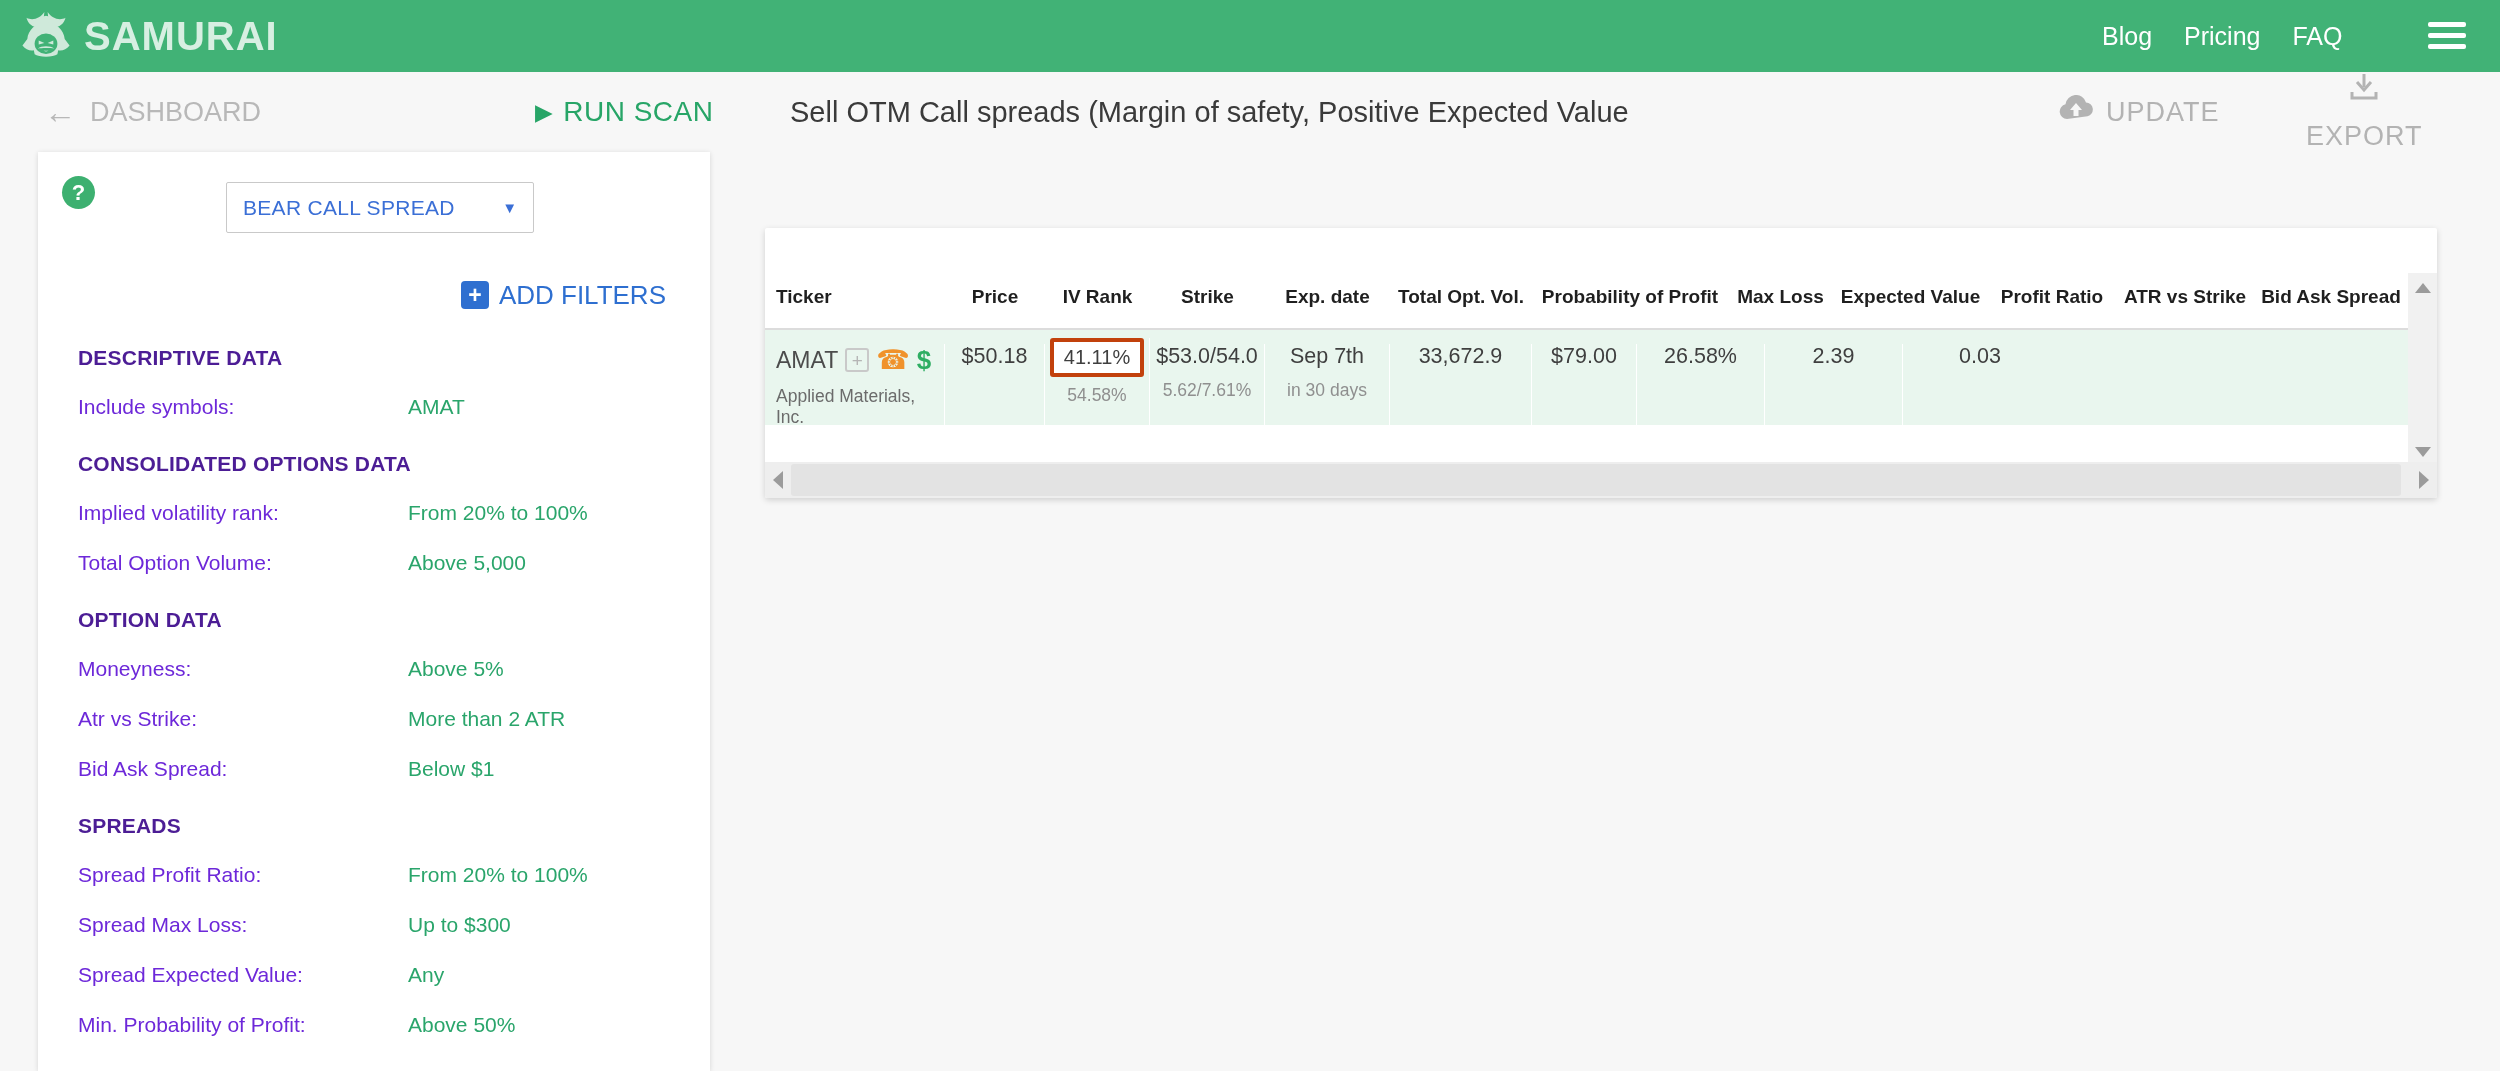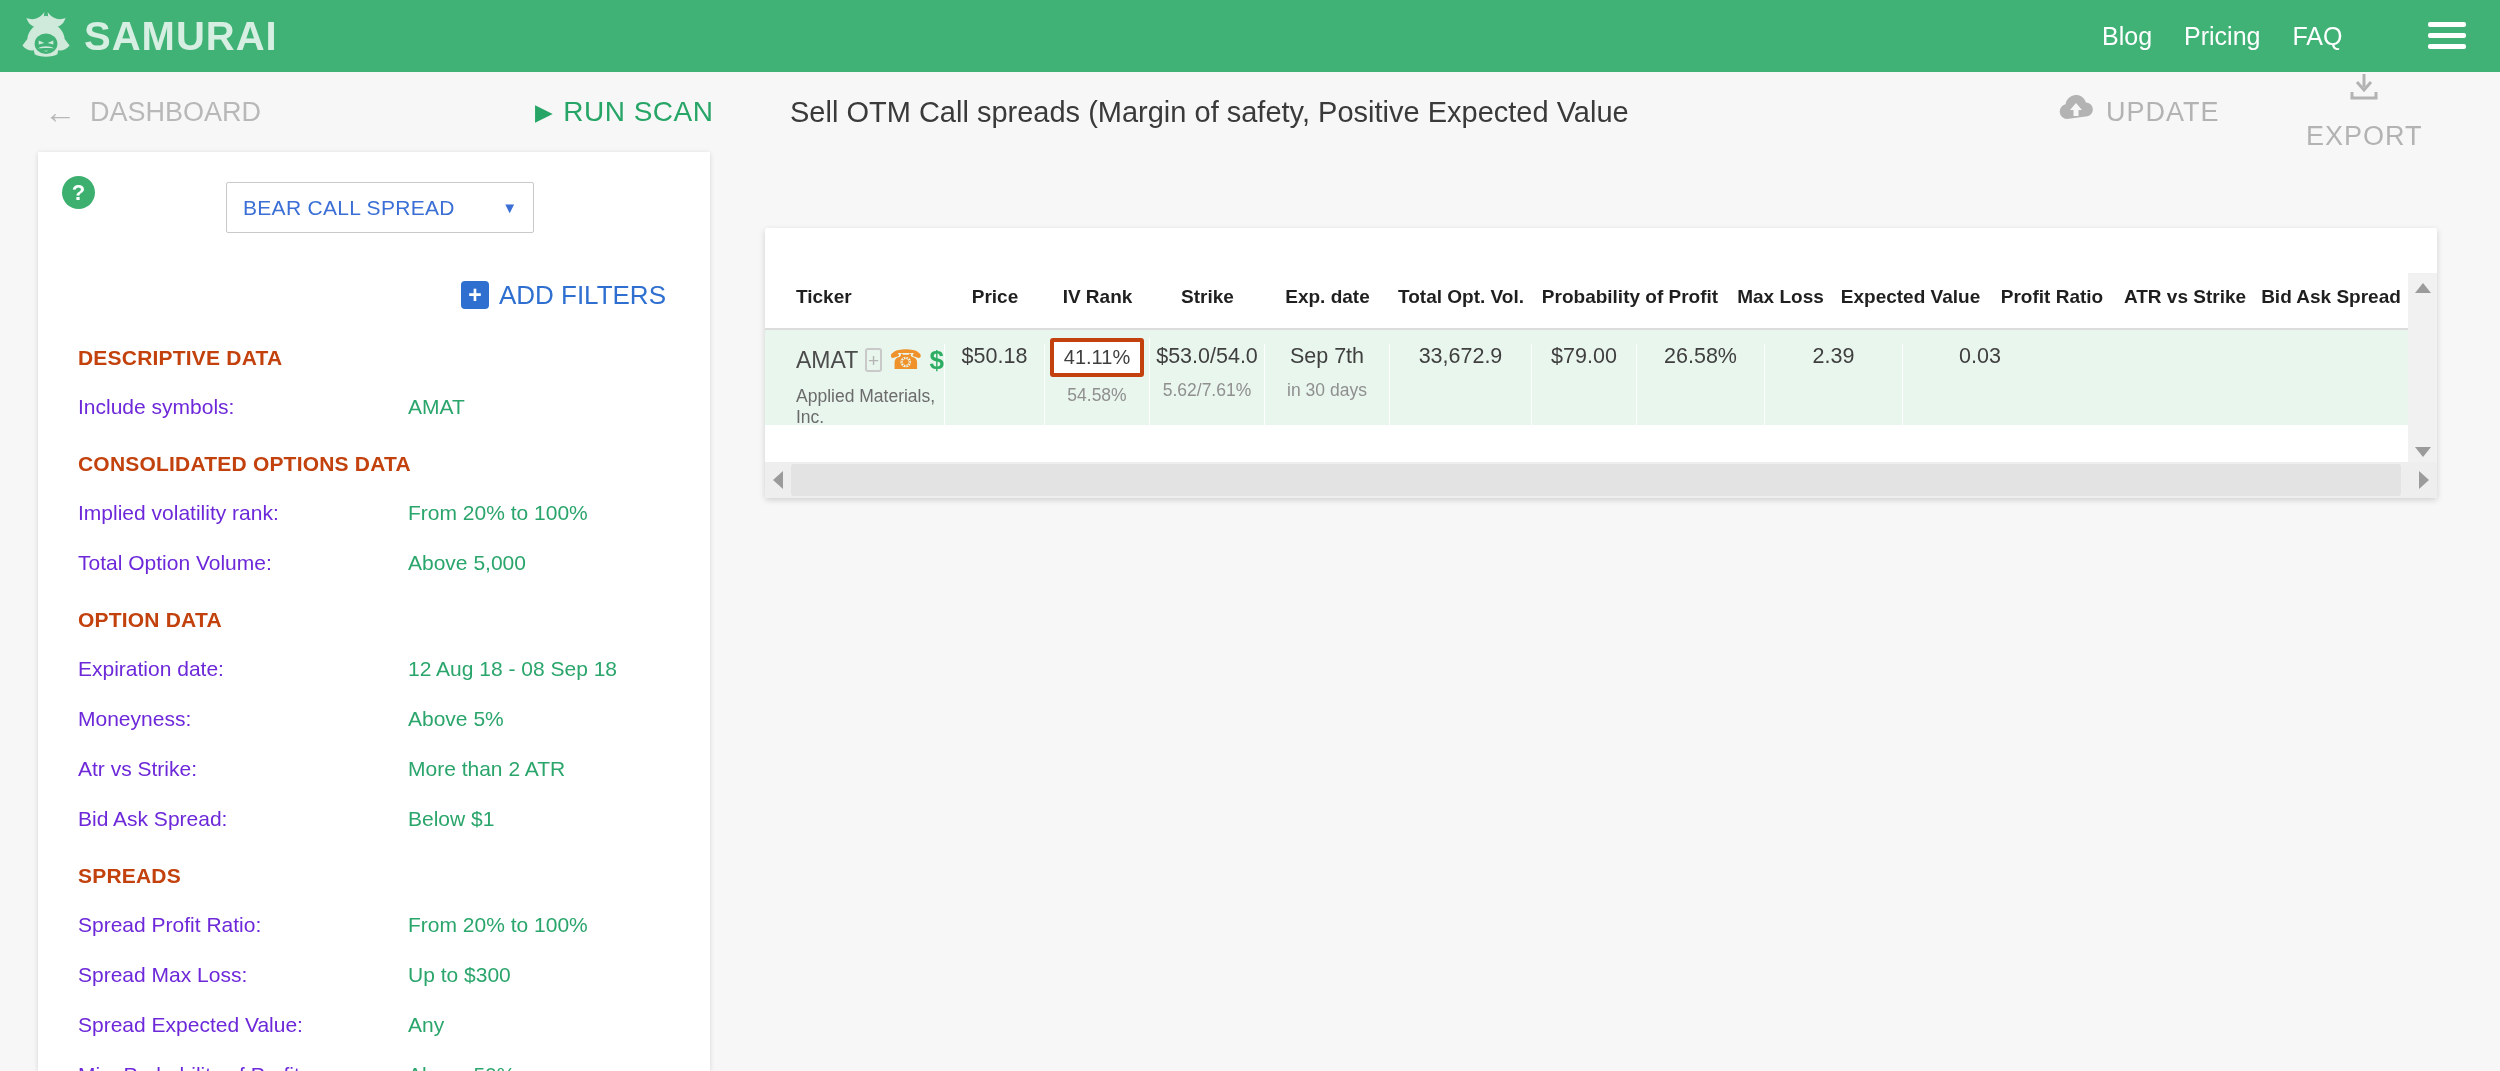--- a/index.html
+++ b/index.html
@@ -73,38 +73,38 @@
   .add-filters {
     height:62px; display:flex; align-items:center; justify-content:flex-end; gap:10px;
     color:#2e6fd0; font-size:26px; cursor:pointer; padding-right:4px;
   }
   .add-plus {
     width:28px; height:28px; background:#2e6fd0; border-radius:4px; color:#ffffff;
     font-size:23px; font-weight:bold; display:flex; align-items:center; justify-content:center;
   }
   .filter-sections { margin-top:20px; }
   .filter-section { margin-bottom:33px; }
-  .section-title { font-size:21px; font-weight:bold; color:#c2410c; letter-spacing:0.2px; margin-bottom:25px; }
+  .section-title { font-size:21px; font-weight:bold; color:#4c1d95; letter-spacing:0.2px; margin-bottom:25px; }
   .filter-row { display:flex; align-items:baseline; margin-bottom:26px; font-size:21px; }
   .filter-label { width:330px; color:#6d28d9; }
   .filter-value { color:#2aa56b; cursor:pointer; }
 
   
   .table-card {
     position:absolute; left:765px; top:228px; width:1672px; height:270px;
     background:#ffffff; box-shadow:0 2px 6px rgba(0,0,0,0.16); border-radius:2px;
   }
   .table-content { position:absolute; left:0; top:0; width:1643px; }
   .thead { display:flex; height:102px; align-items:flex-end; padding-bottom:20px; border-bottom:2px solid #dcdcdc; }
   .th { font-size:19px; font-weight:bold; color:#1f1f1f; text-align:center; cursor:pointer; }
   .trow { display:flex; height:95px; background:#e9f6ee; padding-top:14px; cursor:pointer; }
   .td { text-align:center; font-size:21.5px; color:#3f3f3f; border-right:1px solid #ffffff; }
   .td:last-child { border-right:none; }
   .sub { font-size:17.5px; color:#8f8f8f; margin-top:11px; }
-  .c0 { width:180px; text-align:left; padding-left:31px; }
+  .c0 { width:180px; text-align:left; padding-left:11px; }
   .c1 { width:100px; } .c2 { width:105px; } .c3 { width:115px; } .c4 { width:125px; }
   .c5 { width:142px; } .c6 { width:196px; } .c7 { width:105px; } .c8 { width:155px; }
   .c9 { width:128px; } .c10 { width:138px; } .c11 { width:154px; }
   .ticker-line { display:flex; align-items:center; gap:7px; }
   .ticker-sym { font-size:23px; color:#4c4c4c; }
   .plusbox {
     width:24px; height:24px; border:2px solid #c9c9c9; border-radius:3px; color:#b5b5b5;
     font-size:19px; line-height:1; display:flex; align-items:center; justify-content:center; cursor:pointer;
   }
   .phone-ic { color:#f0922b; font-size:27px; cursor:pointer; }
@@ -235,24 +235,20 @@
       </div>
       <div class="filter-row">
         <span class="filter-label">Total Option Volume:</span>
         <span class="filter-value">Above 5,000</span>
       </div>
     </div>
 
     <div class="filter-section">
       <div class="section-title">OPTION DATA</div>
       <div class="filter-row">
-        <span class="filter-label">Expiration date:</span>
-        <span class="filter-value">12 Aug 18 - 08 Sep 18</span>
-      </div>
-      <div class="filter-row">
         <span class="filter-label">Moneyness:</span>
         <span class="filter-value">Above 5%</span>
       </div>
       <div class="filter-row">
         <span class="filter-label">Atr vs Strike:</span>
         <span class="filter-value">More than 2 ATR</span>
       </div>
       <div class="filter-row">
         <span class="filter-label">Bid Ask Spread:</span>
         <span class="filter-value">Below $1</span>

